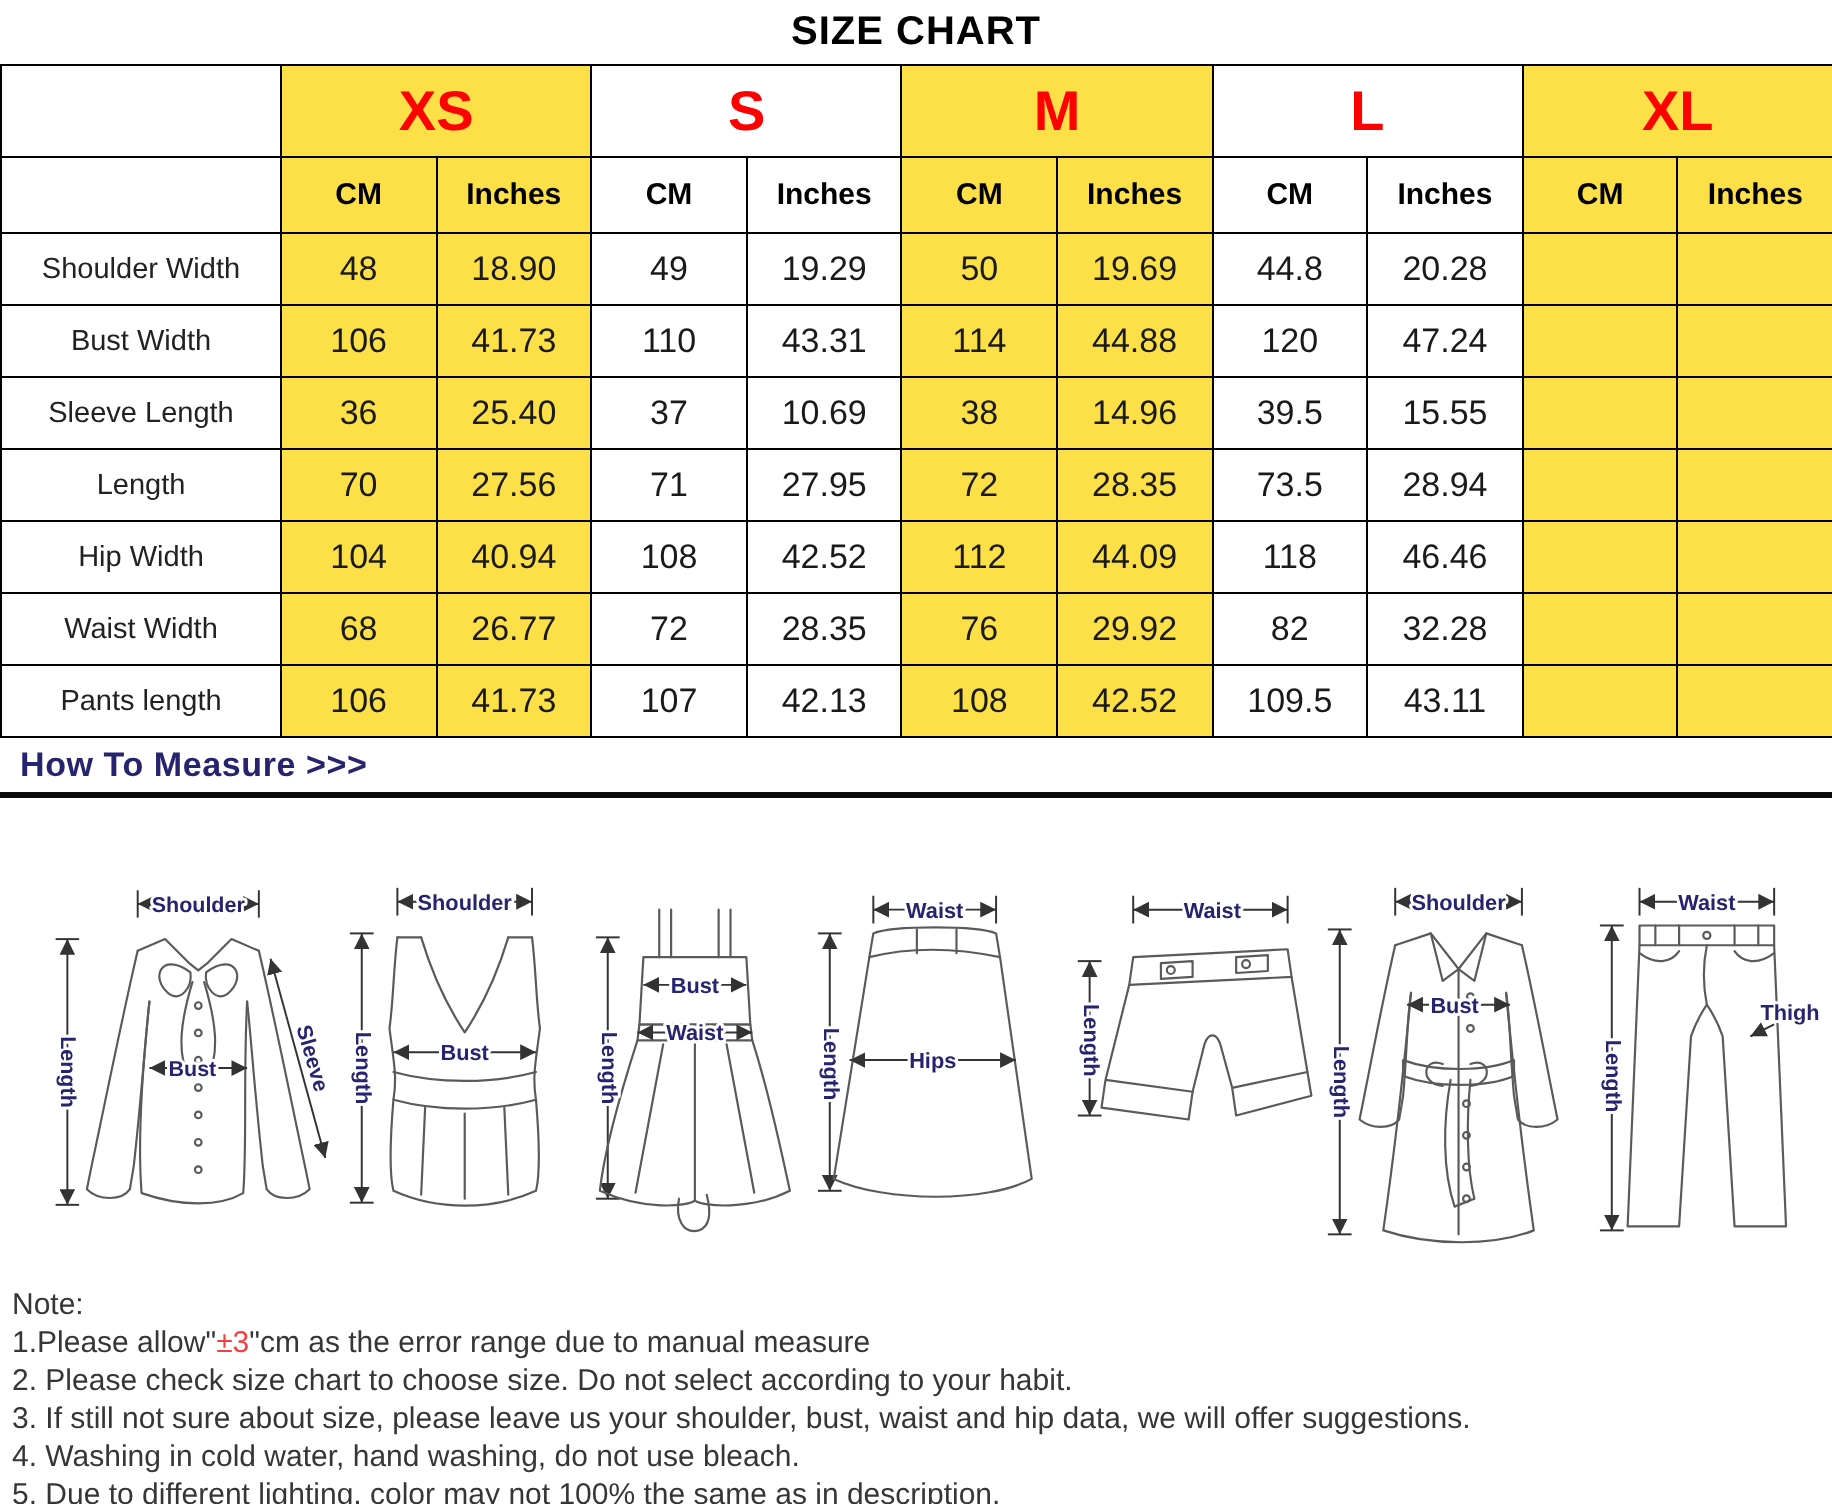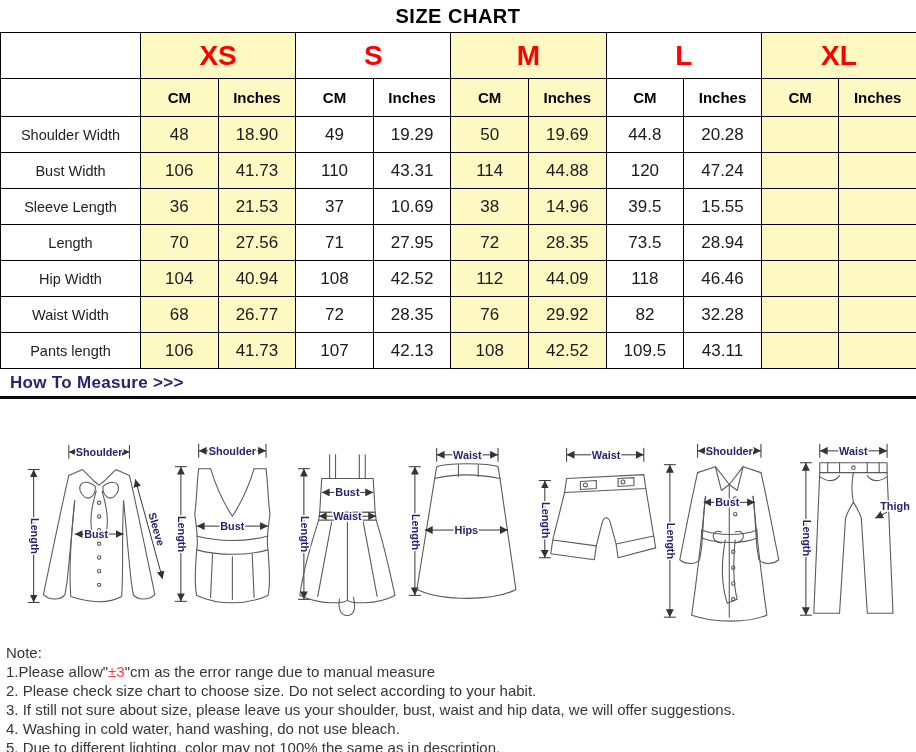--- a/index.html
+++ b/index.html
@@ -6,21 +6,21 @@
   body{width:916px;height:752px;overflow:hidden;font-family:"Liberation Sans",sans-serif;color:#000;}
   .title{text-align:center;font-size:20px;font-weight:bold;padding:5px 0 4px;letter-spacing:.5px;}
   table.size{border-collapse:collapse;width:916px;table-layout:fixed;}
   table.size th,table.size td{border:1px solid #000;text-align:center;vertical-align:middle;padding:0;font-weight:normal;}
   col.lab{width:140px;}
   col.v{width:77.6px;}
   tr.size-row th{height:45px;font-size:28px;font-weight:bold;color:#fe0000;}
   tr.unit-row th{height:37px;font-size:15px;font-weight:bold;}
   tbody td{height:35px;font-size:17px;color:#1a1a1a;}
   tbody th.rowlab{font-size:14.5px;color:#222;}
-  .g{background:#fef9c3;}
+  .g{background:#fde047;}
   .measure-head{margin:4px 0 3px 10px;font-size:17px;font-weight:bold;color:#26246f;letter-spacing:.3px;}
   .rule{height:3px;background:#0a0a0a;}
   .figs{display:flex;justify-content:space-between;align-items:flex-end;padding:7px 6px 0 20px;margin-top:32px;}
   .figs svg{display:block;}
   .o{fill:none;stroke:#5a5a5a;stroke-width:1.1;stroke-linejoin:round;stroke-linecap:round;}
   .d{stroke:#333;stroke-width:1;marker-start:url(#ah);marker-end:url(#ah);}
   .d1{stroke:#333;stroke-width:1;marker-end:url(#ah);}
   .k{stroke:#333;stroke-width:1;}
   .lb{font-family:"Liberation Sans",sans-serif;font-size:11px;font-weight:bold;fill:#26246f;
       paint-order:stroke;stroke:#fff;stroke-width:3px;stroke-linejoin:round;text-anchor:middle;}
@@ -101,21 +101,21 @@
       <td class="g">114</td>
       <td class="g">44.88</td>
       <td>120</td>
       <td>47.24</td>
       <td class="g"></td>
       <td class="g"></td>
     </tr>
     <tr>
       <th class="rowlab">Sleeve Length</th>
       <td class="g">36</td>
-      <td class="g">21.53</td>
+      <td class="g">25.40</td>
       <td>37</td>
       <td>10.69</td>
       <td class="g">38</td>
       <td class="g">14.96</td>
       <td>39.5</td>
       <td>15.55</td>
       <td class="g"></td>
       <td class="g"></td>
     </tr>
     <tr>

